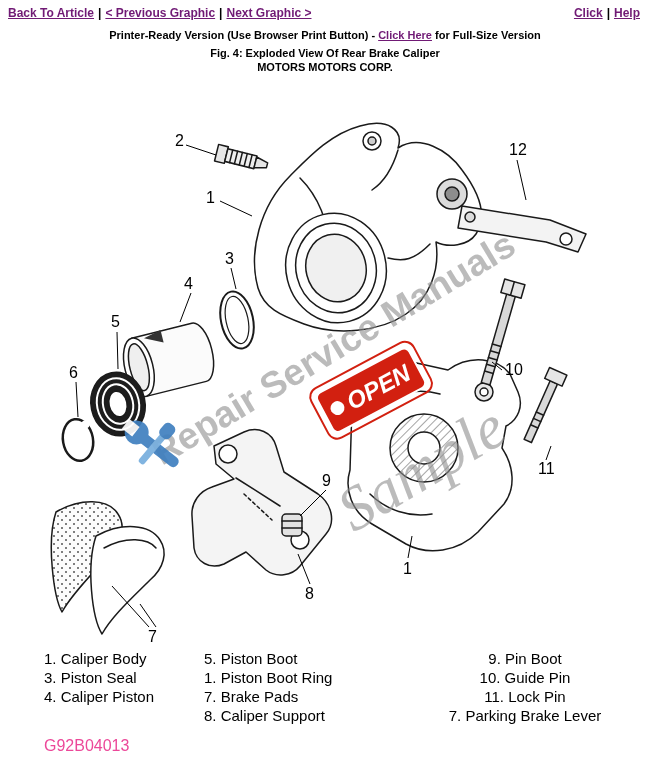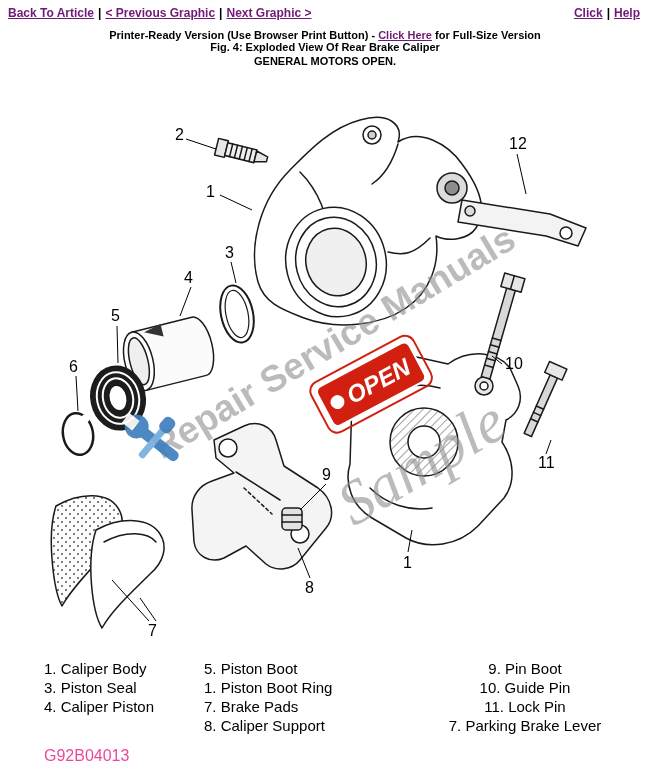--- a/index.html
+++ b/index.html
@@ -8,45 +8,45 @@
     width: 650px; height: 764px; background: #ffffff; overflow: hidden;
     font-family: "Liberation Sans", sans-serif; color: #000;
   }
   .topnav {
     display: flex; justify-content: space-between;
     padding: 6px 10px 0 8px; font-size: 12px; font-weight: bold;
   }
   .topnav a, .printer-line a { color: #701a75; text-decoration: underline; cursor: pointer; }
   .sep { margin: 0 4px; color: #000; }
   .printer-line { text-align: center; font-size: 11px; font-weight: bold; margin-top: 9px; }
-  .fig-caption { text-align: center; font-size: 11px; font-weight: bold; }
+  .fig-caption { text-align: center; font-size: 11px; font-weight: bold; margin-top: 6px; }
   .fig-caption.sub { margin-top: 2px; }
   .diagram-wrap { position: relative; width: 650px; height: 575px; margin-top: 1px; }
-  .parts-list { display: flex; padding-left: 44px; font-size: 15px; line-height: 19px; margin-top: 16px; }
+  .parts-list { display: flex; padding-left: 44px; font-size: 15px; line-height: 19px; }
   .col1 { width: 160px; } .col2 { width: 196px; } .col3 { flex: 1; text-align: center; }
   .part-item { white-space: nowrap; }
   .drawing-number { margin: 12px 0 0 44px; font-size: 16px; color: #ec4899; }
   svg text { font-family: "Liberation Sans", sans-serif; }
 </style>
 </head>
 <body>
 
 <div class="topnav">
   <div class="nav-left">
     <a href="#">Back To Article</a><span class="sep">|</span><a href="#">&lt; Previous Graphic</a><span class="sep">|</span><a href="#">Next Graphic &gt;</a>
   </div>
   <div class="nav-right">
     <a href="#">Click</a><span class="sep">|</span><a href="#">Help</a>
   </div>
 </div>
 
 <div class="printer-line"><span>Printer-Ready Version (Use Browser Print Button) - </span><a href="#">Click Here</a><span> for Full-Size Version</span></div>
 
 <div class="fig-caption">Fig. 4: Exploded View Of Rear Brake Caliper</div>
-<div class="fig-caption sub">GENERAL MOTORS OPEN.</div>
+<div class="fig-caption sub">MOTORS MOTORS CORP.</div>
 
 <div class="diagram-wrap">
 <svg width="650" height="575" viewBox="0 0 650 575" xmlns="http://www.w3.org/2000/svg">
   <defs>
     <pattern id="hatch" width="6" height="6" patternUnits="userSpaceOnUse" patternTransform="rotate(45)">
       <rect width="6" height="6" fill="#ffffff"></rect>
       <line x1="0" y1="0" x2="0" y2="6" stroke="#666" stroke-width="1.2"></line>
     </pattern>
     <pattern id="dots" width="8" height="8" patternUnits="userSpaceOnUse">
       <rect width="8" height="8" fill="#fcfcfc"></rect>

